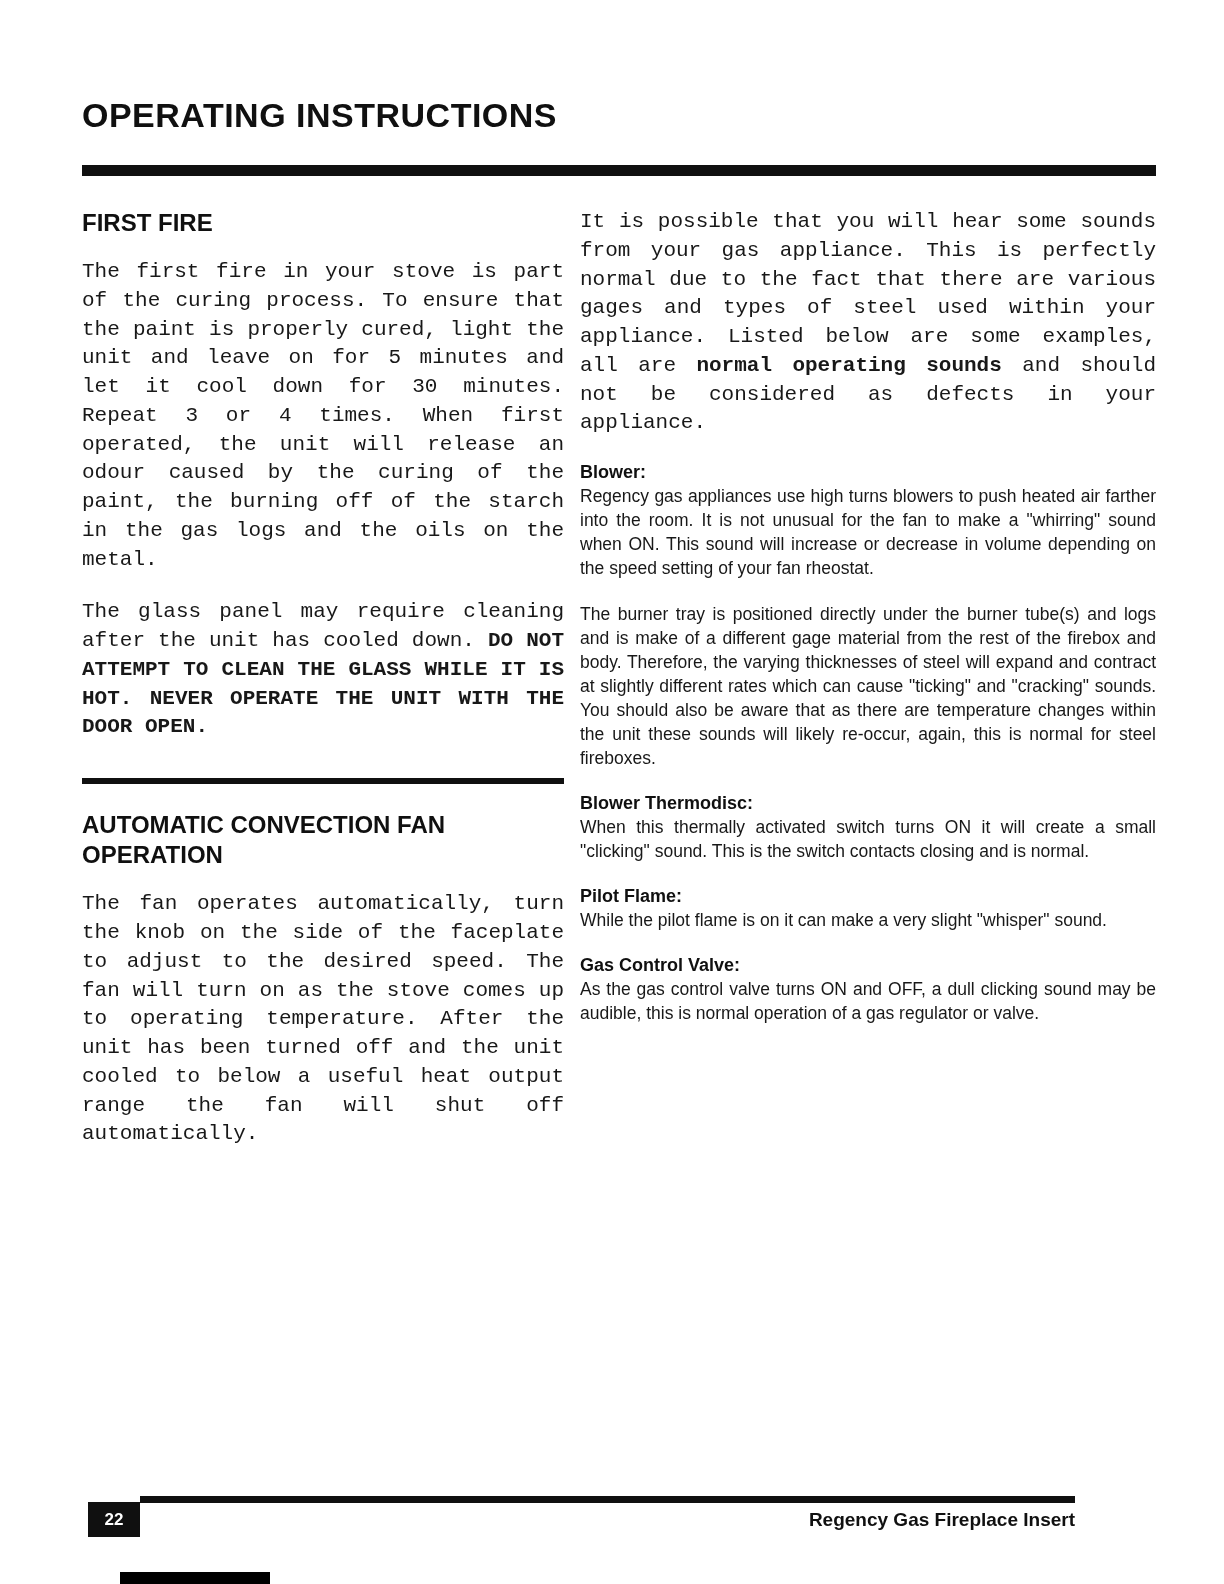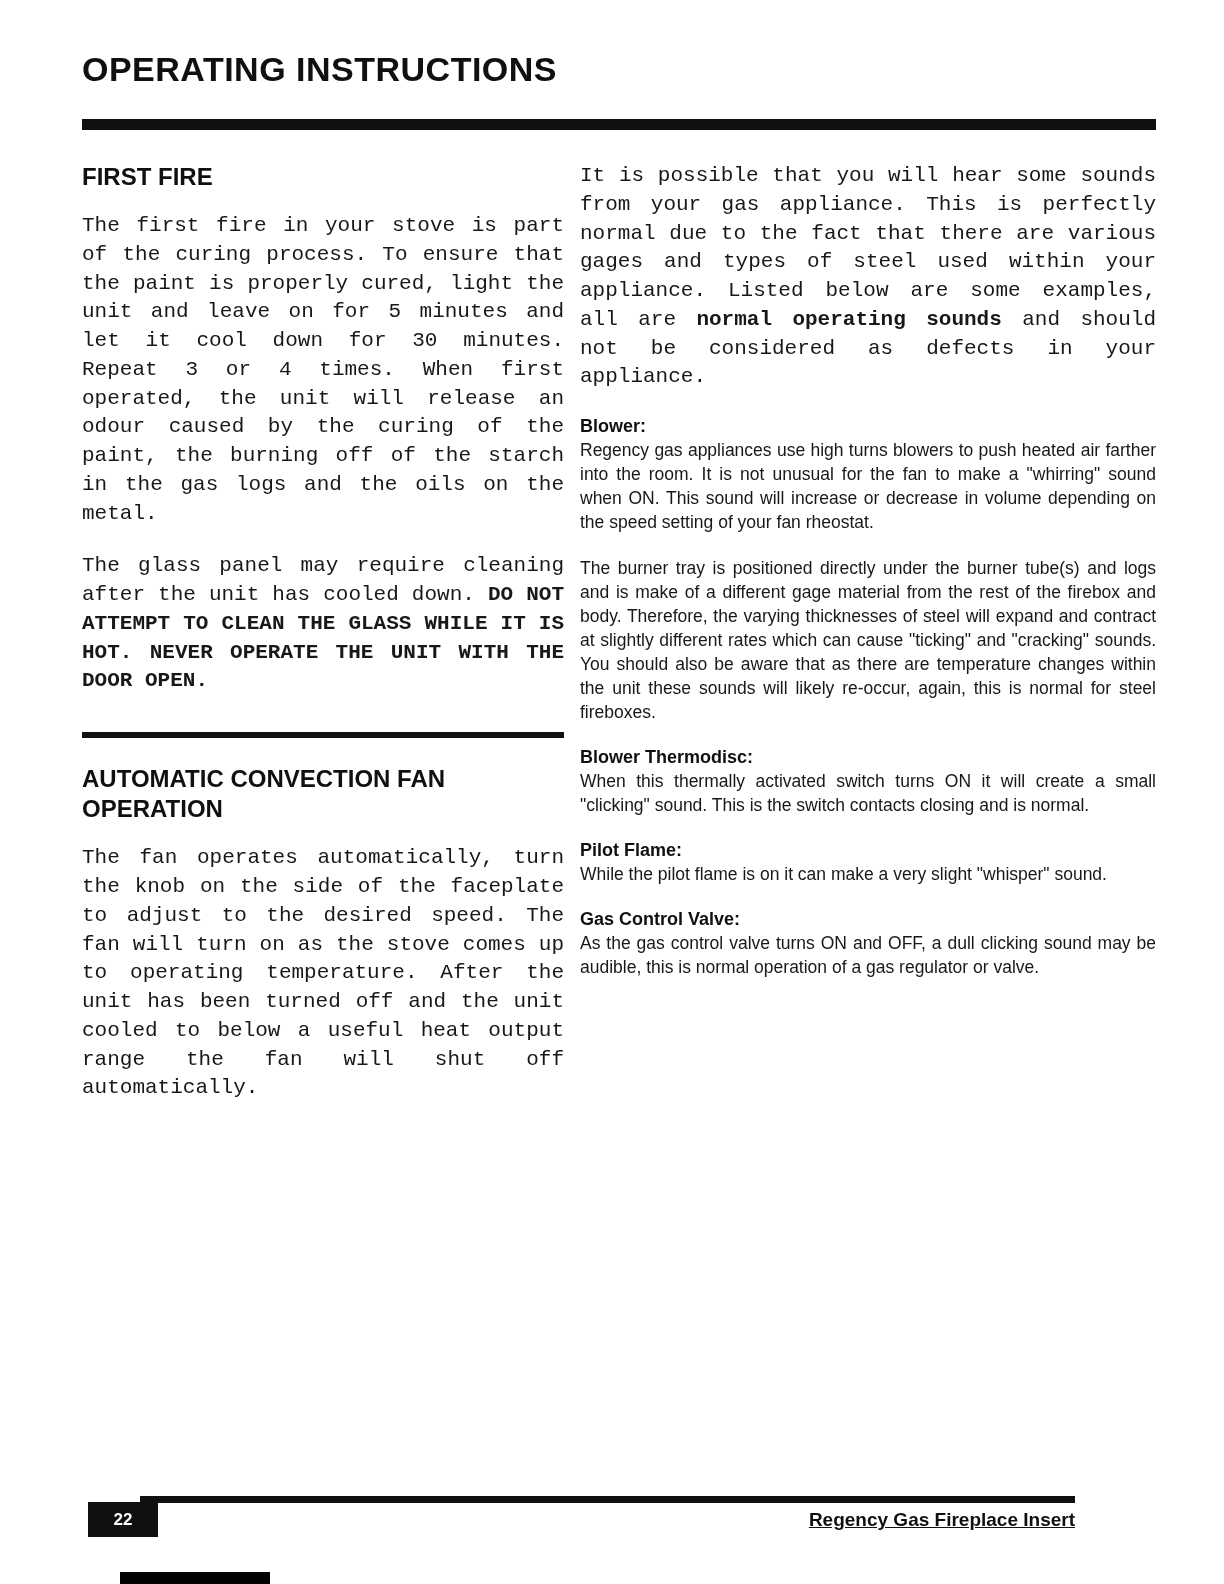--- a/index.html
+++ b/index.html
@@ -9,20 +9,21 @@
     width: 1224px;
     height: 1584px;
     margin: 0 auto;
     background: #ffffff;
     font-family: "Liberation Sans", sans-serif;
     color: #141414;
     overflow: hidden;
   }
   .content {
     padding: 50px 68px 0 82px;
+    margin-top: 46px;
   }
   .doc-title {
     font-size: 34px;
     font-weight: bold;
     letter-spacing: 0.5px;
     color: #101010;
   }
   .title-rule {
     margin-top: 30px;
     height: 11px;
@@ -75,38 +76,37 @@
     left: 140px;
     right: 149px;
     top: 1496px;
     height: 7px;
     background: #101010;
   }
   .footer-pagebox {
     position: absolute;
     left: 88px;
     top: 1502px;
-    width: 70px;
+    width: 52px;
     height: 35px;
     background: #101010;
     color: #ffffff;
     font-size: 17px;
     font-weight: bold;
     display: flex;
     align-items: center;
     justify-content: center;
   }
   .footer-brand {
     position: absolute;
     right: 149px;
     top: 1509px;
     font-size: 19px;
     font-weight: bold;
     color: #101010;
-    text-decoration: underline;
   }
   .bottom-artifact {
     position: absolute;
     left: 120px;
     top: 1572px;
     width: 150px;
     height: 12px;
     background: #000000;
   }
 </style>

